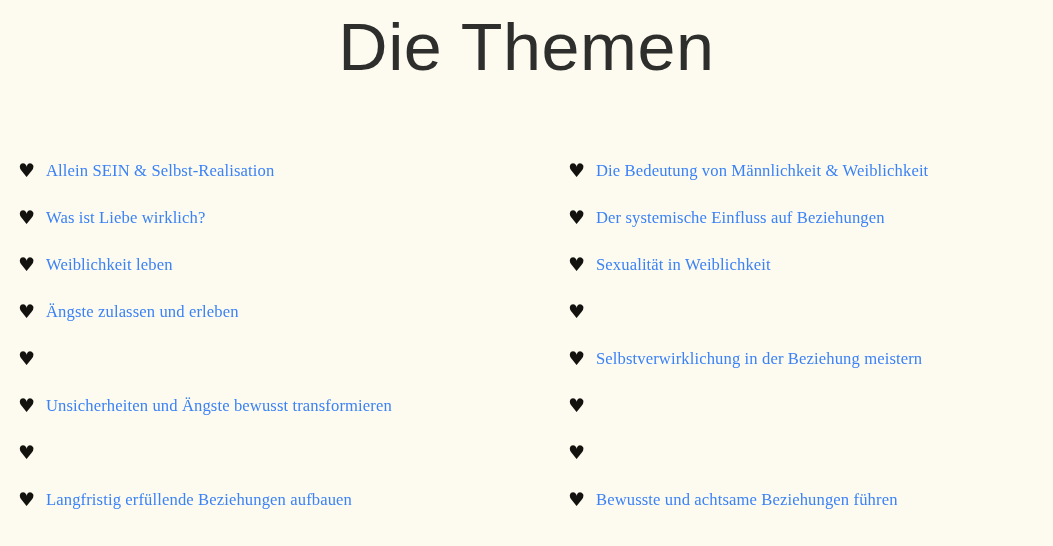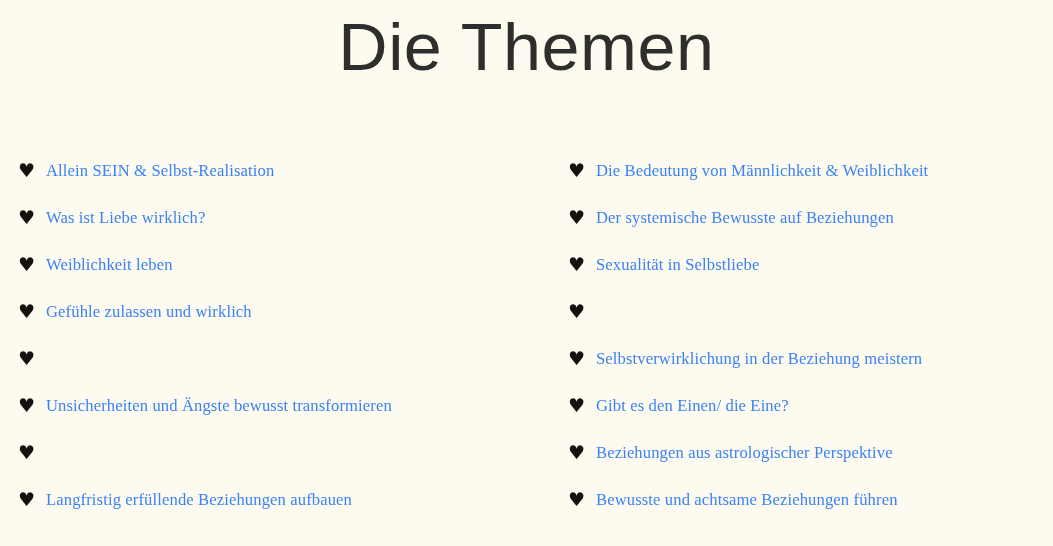--- a/index.html
+++ b/index.html
@@ -121,21 +121,21 @@
         <li class="topic-item">
           <span class="heart-icon">♥</span>
           <span class="topic-label">Was ist Liebe wirklich?</span>
         </li>
         <li class="topic-item">
           <span class="heart-icon">♥</span>
           <span class="topic-label">Weiblichkeit leben</span>
         </li>
         <li class="topic-item">
           <span class="heart-icon">♥</span>
-          <span class="topic-label">Gefühle zulassen und wirklich</span>
+          <span class="topic-label">Ängste zulassen und erleben</span>
         </li>
         <li class="topic-item">
           <span class="heart-icon">♥</span>
         </li>
         <li class="topic-item">
           <span class="heart-icon">♥</span>
           <span class="topic-label">Unsicherheiten und Ängste bewusst transformieren</span>
         </li>
         <li class="topic-item">
           <span class="heart-icon">♥</span>
@@ -148,40 +148,38 @@
     </div>
 
     <div class="column column-right">
       <ul class="topic-list">
         <li class="topic-item">
           <span class="heart-icon">♥</span>
           <span class="topic-label">Die Bedeutung von Männlichkeit &amp; Weiblichkeit</span>
         </li>
         <li class="topic-item">
           <span class="heart-icon">♥</span>
-          <span class="topic-label">Der systemische Bewusste auf Beziehungen</span>
+          <span class="topic-label">Der systemische Einfluss auf Beziehungen</span>
         </li>
         <li class="topic-item">
           <span class="heart-icon">♥</span>
-          <span class="topic-label">Sexualität in Selbstliebe</span>
+          <span class="topic-label">Sexualität in Weiblichkeit</span>
         </li>
         <li class="topic-item">
           <span class="heart-icon">♥</span>
         </li>
         <li class="topic-item">
           <span class="heart-icon">♥</span>
           <span class="topic-label">Selbstverwirklichung in der Beziehung meistern</span>
         </li>
         <li class="topic-item">
           <span class="heart-icon">♥</span>
-          <span class="topic-label">Gibt es den Einen/ die Eine?</span>
         </li>
         <li class="topic-item">
           <span class="heart-icon">♥</span>
-          <span class="topic-label">Beziehungen aus astrologischer Perspektive</span>
         </li>
         <li class="topic-item">
           <span class="heart-icon">♥</span>
           <span class="topic-label">Bewusste und achtsame Beziehungen führen</span>
         </li>
       </ul>
     </div>
 
   </div>
 </div>

